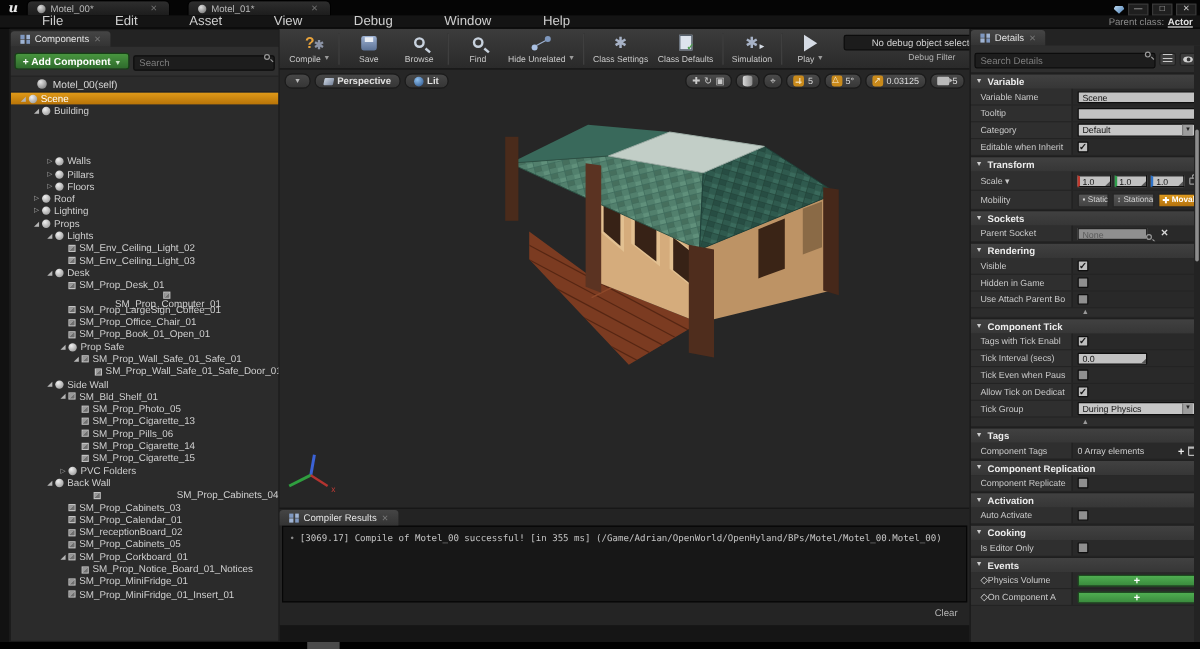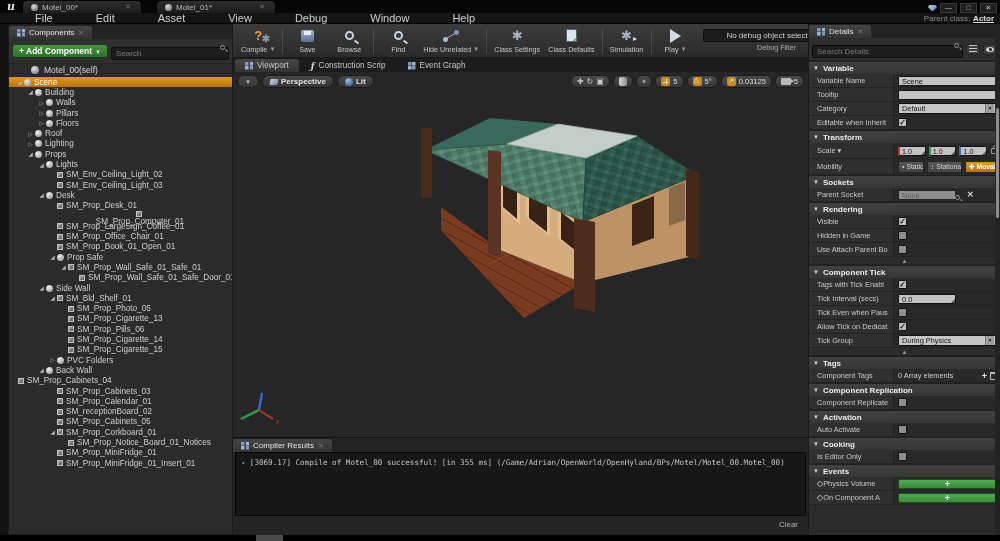--- a/index.html
+++ b/index.html
@@ -237,33 +237,33 @@
         <div class="tree-row sel" style="padding-left: 6px;">
           <span class="tw">◢</span>
           <span class="icon-scene"></span>
           <span>Scene</span>
         </div>
         <div class="tree-row" style="padding-left: 17px;">
           <span class="tw">◢</span>
           <span class="icon-scene"></span>
           <span>Building</span>
         </div>
+        <div class="tree-row" style="padding-left: 28px; margin-top: 32px;">
+          <span class="tw">▷</span>
+          <span class="icon-scene"></span>
+          <span>Walls</span>
+        </div>
         <div class="tree-row" style="padding-left: 28px;">
           <span class="tw">▷</span>
           <span class="icon-scene"></span>
-          <span>Walls</span>
+          <span>Pillars</span>
         </div>
         <div class="tree-row" style="padding-left: 28px;">
           <span class="tw">▷</span>
           <span class="icon-scene"></span>
-          <span>Pillars</span>
-        </div>
-        <div class="tree-row" style="padding-left: 28px;">
-          <span class="tw">▷</span>
-          <span class="icon-scene"></span>
           <span>Floors</span>
         </div>
         <div class="tree-row" style="padding-left: 17px;">
           <span class="tw">▷</span>
           <span class="icon-scene"></span>
           <span>Roof</span>
         </div>
         <div class="tree-row" style="padding-left: 17px;">
           <span class="tw">▷</span>
           <span class="icon-scene"></span>
@@ -372,21 +372,21 @@
         <div class="tree-row" style="padding-left: 39px;">
           <span class="tw">▷</span>
           <span class="icon-scene"></span>
           <span>PVC Folders</span>
         </div>
         <div class="tree-row" style="padding-left: 28px;">
           <span class="tw">◢</span>
           <span class="icon-scene"></span>
           <span>Back Wall</span>
         </div>
-        <div class="tree-row" style="">
+        <div class="tree-row" style=" justify-content: space-between;">
           <span class="tw"></span>
           <span class="icon-mesh"></span>
           <span>SM_Prop_Cabinets_04</span>
         </div>
         <div class="tree-row" style="padding-left: 39px;">
           <span class="tw"></span>
           <span class="icon-mesh"></span>
           <span>SM_Prop_Cabinets_03</span>
         </div>
         <div class="tree-row" style="padding-left: 39px;">
@@ -527,34 +527,20 @@
         </div>
       <div id="debug-group">
         <div id="debug-select">
           <span>No debug object selected</span>
           <span class="caret">▼</span>
         </div>
         <div id="debug-filter-label">Debug Filter</div>
       </div>
     </div>
 
-    <div id="vp-tabs">
-        <div class="vp-tab active">
-          <span class="grid-ic"></span>
-          <span>Viewport</span>
-        </div>
-        <div class="vp-tab">
-          <span class="fx-ic">ƒ</span>
-          <span>Construction Scrip</span>
-        </div>
-        <div class="vp-tab">
-          <span class="grid-ic"></span>
-          <span>Event Graph</span>
-        </div>
-      </div>
 
     <div id="viewport">
       <div id="vp-overlay-left">
         <div class="pill">
             <span class="caret">▼</span>
           </div>
         <div class="pill">
           <span class="persp-ic"></span>
           <span>Perspective</span>
         </div>

